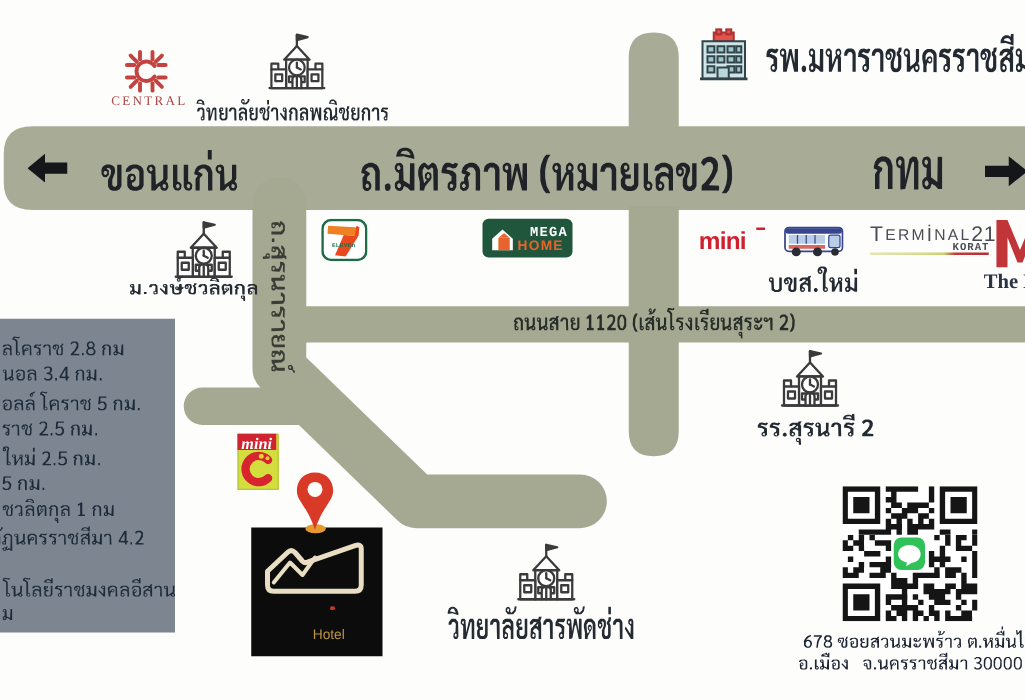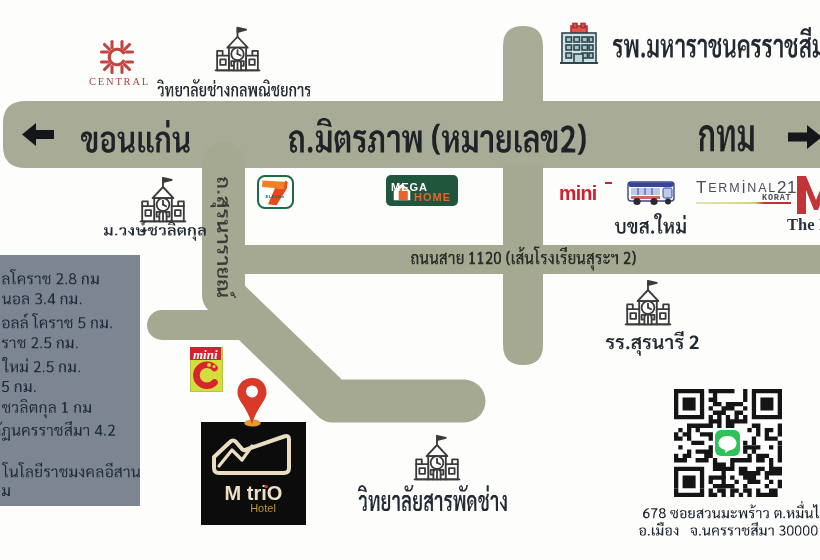--- a/index.html
+++ b/index.html
@@ -148,21 +148,21 @@
 <path d="M28.2 5.4 L30.5 7 L29.6 13.9 L26.8 13.7 Z" fill="#e8491f"></path>
 <text x="18" y="22.6" font-size="4.4" font-weight="bold" fill="#13714b" text-anchor="middle" font-family="Liberation Sans" letter-spacing="0.3">ELEVEn</text>
 </svg>
 
 <div class="abs" style="left:386px;top:175px;width:72px;height:31px;background:#20563c;border-radius:5px;"></div>
 <svg class="abs" style="left:392px;top:182px" width="20" height="19" viewBox="0 0 24 23">
 <path d="M2 11 L12 2 L22 11 V22 H2 Z" fill="#fff"></path>
 <rect x="8" y="10" width="11" height="12" fill="#e8642c"></rect>
 <path d="M8 10 L13.5 5.5 L19 10 Z" fill="#e8642c"></path>
 </svg>
-<div class="abs" style="left:391px;top:181px;font-family:Liberation Sans, sans-serif;font-weight:bold;font-size:11px;letter-spacing:1px;color:#fff;">MEGA</div>
+<div class="abs" style="left:424px;top:181px;font-family:Liberation Mono, monospace;font-weight:bold;font-size:11px;letter-spacing:1px;color:#fff;">MEGA</div>
 <div class="abs" style="left:414px;top:191px;font-family:'Liberation Sans';font-weight:bold;font-size:11px;letter-spacing:1px;color:#e8642c;">HOME</div>
 
 <div class="abs" style="left:559px;top:181.5px;font-family:'Liberation Sans';font-weight:bold;font-size:19.5px;letter-spacing:-0.6px;color:#d01f2f;">mini</div>
 <div class="abs" style="left:604.5px;top:182px;width:7px;height:2.4px;background:#d01f2f;"></div>
 
 <svg class="abs" style="left:627px;top:180px" width="48" height="26" viewBox="0 0 48 26">
 <rect x="1" y="2" width="46" height="19" rx="3" fill="#fff" stroke="#37458e" stroke-width="1.4"></rect>
 <rect x="1.5" y="2.5" width="45" height="4.5" rx="2" fill="#37458e"></rect>
 <rect x="4" y="8" width="29" height="7" fill="#b9cde8"></rect>
 <line x1="11" y1="8" x2="11" y2="15" stroke="#37458e"></line>
@@ -253,21 +253,20 @@
       <circle cx="22" cy="8.5" r="1.6" fill="#e8d12c"></circle>
 </svg>
 
 <div class="abs" style="left:201px;top:422px;width:105px;height:103px;background:#0c0c0d;"></div>
 <svg class="abs" style="left:206px;top:430px" width="95" height="50" viewBox="0 0 95 50">
 <g fill="none" stroke="#e9dec2" stroke-width="4" stroke-linejoin="round" stroke-linecap="round">
 <path d="M8 27 L24 12 Q27 9 30 12 L36 19 Q38 21 40.5 19.5 L78 6.5 Q83 5 83 9 V38 Q83 43 78 43 H13 Q8 43 8 38 Z"></path>
 <path d="M13 36 L26 20 L36 30 L46 16" stroke-width="3.2"></path>
 </g>
     </svg>
-<div class="abs" style="left:201px;top:482px;width:105px;text-align:center;font-family:'Liberation Sans';font-weight:bold;font-size:20px;color:#ece1c4;">M triO</div>
 <div class="abs" style="left:264.2px;top:484.6px;width:3.6px;height:3.6px;background:#c7372c;border-radius:50%;"></div>
 <div class="abs" style="left:228px;top:502px;width:70px;text-align:center;font-family:'Liberation Sans';font-weight:normal;font-size:11px;color:#bd953c;">Hotel</div>
 
 <svg class="abs" style="left:242px;top:418px" width="21" height="10" viewBox="0 0 21 10">
       <ellipse cx="10.5" cy="5" rx="8.2" ry="3.6" fill="#e29a31"></ellipse>
     </svg>
 
 <svg class="abs" style="left:234px;top:377px" width="36" height="49" viewBox="0 0 36 49">
 <path d="M18 1 C9 1 3.5 7.5 3.5 15.5 C3.5 24 12 28 18 47 C24 28 32.5 24 32.5 15.5 C32.5 7.5 27 1 18 1 Z" fill="#d93a28"></path>
 <circle cx="18" cy="14.5" r="6" fill="#fdfdfc"></circle>

